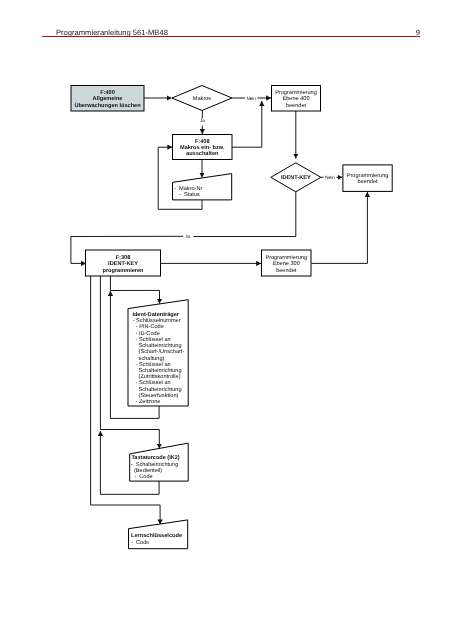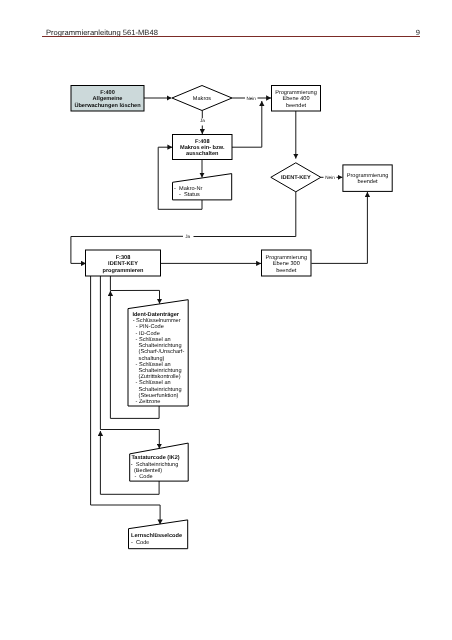--- a/index.html
+++ b/index.html
@@ -9,21 +9,21 @@
   .hdr-text{position:absolute;font-size:7.6px;color:#1a1a1a;white-space:nowrap;}
   .hdr-rule{position:absolute;left:42px;top:36px;width:378px;height:1px;background:#7b2b26;}
   #flow{position:absolute;left:0;top:0;}
   #flow text{font-family:"Liberation Sans",sans-serif;fill:#0d0d0d;white-space:pre;}
 </style>
 </head>
 <body>
 
 <div id="page">
   <div id="hdr">
-    <div class="hdr-text" style="left:46px;top:27.5px;text-align:right;">Programmieranleitung 561-MB48</div>
+    <div class="hdr-text" style="left:56px;top:27.5px;text-align:right;">Programmieranleitung 561-MB48</div>
     <div class="hdr-text" style="left:415.8px;top:27.5px;">9</div>
     <div class="hdr-rule"></div>
   </div>
   <svg id="flow" viewBox="0 0 452 640" width="452" height="640">
     <defs>
       <marker id="arr" markerWidth="5.6" markerHeight="5.6" refX="4.9" refY="2.8" orient="auto" markerUnits="userSpaceOnUse">
         <path d="M0,0.15 L4.9,2.8 L0,5.45 z" fill="#111"></path>
       </marker>
     </defs>
     <g id="conns">

